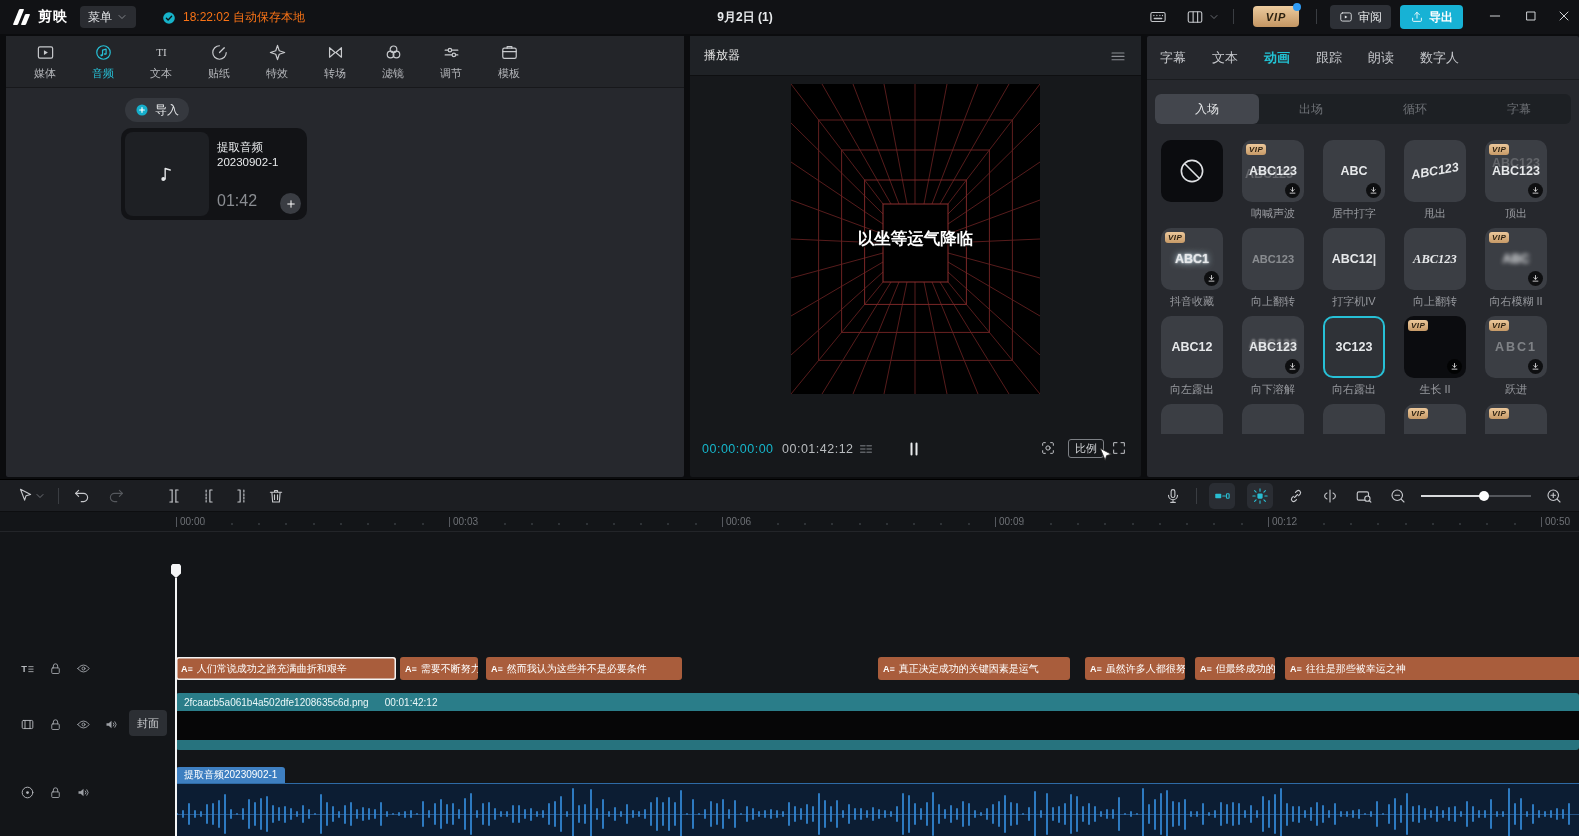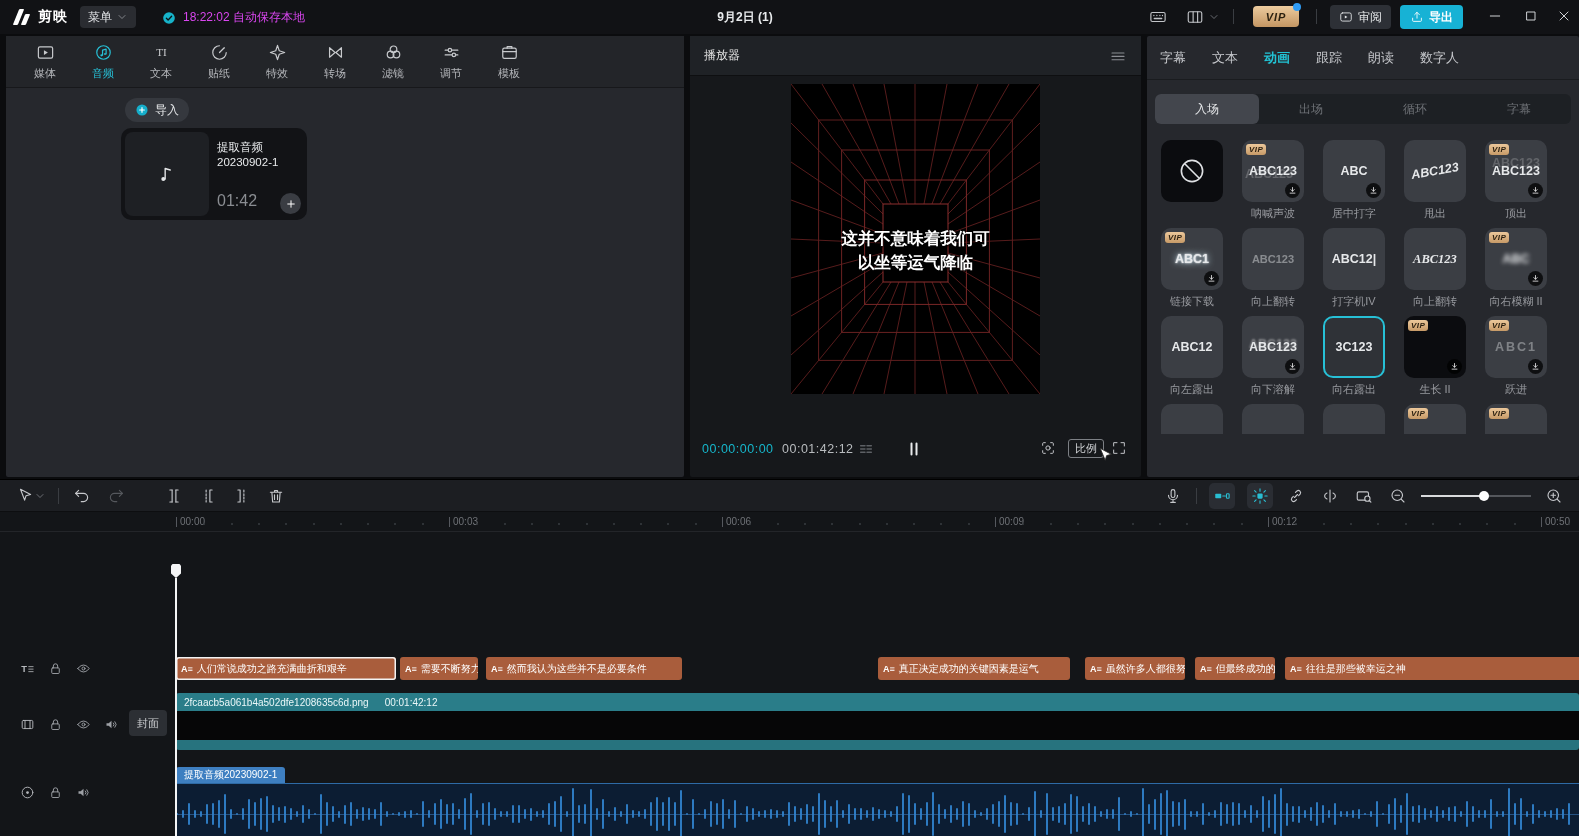--- a/index.html
+++ b/index.html
@@ -10,21 +10,21 @@
   .s12{width:12px;height:12px}.s14{width:14px;height:14px}.s18{width:18px;height:18px}.s20{width:20px;height:20px}.s22{width:22px;height:22px}
 
   
   .titlebar{position:absolute;left:0;top:0;width:1579px;height:34px;background:#111215;display:flex;align-items:center;z-index:20}
   .logo-mark{position:absolute;left:13px;top:8px;width:18px;height:18px}
   .logo-mark i{position:absolute;background:#fff;width:5px;height:16px;border-radius:1px;transform:skewX(-22deg)}
   .logo-mark i:first-child{left:3px;top:1px}.logo-mark i:last-child{left:10px;top:1px;height:11px;margin-top:5px}
   .logo-text{position:absolute;left:38px;top:8px;font-size:14px;font-weight:bold;color:#fff;letter-spacing:1px}
   .menu-btn{position:absolute;left:80px;top:6px;height:22px;padding:0 8px;background:#2a2c31;border-radius:4px;display:flex;align-items:center;gap:4px;font-size:12px;color:#e3e5e8}
   .menu-btn .i{color:#9da0a5}
-  .autosave{position:absolute;left:162px;top:9px;display:flex;align-items:center;gap:7px;font-size:12px;color:#d946ef}
+  .autosave{position:absolute;left:162px;top:9px;display:flex;align-items:center;gap:7px;font-size:12px;color:#f97316}
   .proj-title{position:absolute;left:660px;top:9px;width:170px;text-align:center;font-size:12px;font-weight:bold;color:#e8eaec}
   .tb-ic{position:absolute;top:8px;color:#c3c5c9}
   .vip-badge{position:absolute;left:1253px;top:6px;width:46px;height:21px;border-radius:4px;background:linear-gradient(180deg,#eccb9e,#c49663);display:flex;align-items:center;justify-content:center;font-size:11px;font-weight:bold;font-style:italic;color:#2c2110;letter-spacing:1px}
   .vip-dot{position:absolute;right:-2px;top:-3px;width:8px;height:8px;border-radius:50%;background:#2f9bf4}
   .tb-divider{position:absolute;top:9px;width:1px;height:15px;background:#3a3d42}
   .review-btn{position:absolute;left:1330px;top:5px;height:24px;padding:0 9px;background:#2d3036;border-radius:4px;display:flex;align-items:center;gap:5px;font-size:12px;color:#e6e8ea}
   .export-btn{position:absolute;left:1400px;top:5px;height:24px;padding:0 10px;background:#17b2d5;border-radius:4px;display:flex;align-items:center;gap:5px;font-size:12px;font-weight:bold;color:#fff}
   .win-btn{position:absolute;top:8px;color:#cfd1d4}
 
   
@@ -362,21 +362,20 @@
         <path d="M31 310L100 198M62 310L108 198M93 310L116 198M124 310L124 198M156 310L133 198M187 310L141 198M218 310L149 198"></path>
         <path d="M0 39L92 130M0 78L92 140M0 116L92 150M0 155L92 159M0 194L92 169M0 232L92 178M0 271L92 188"></path>
         <path d="M249 39L157 130M249 78L157 140M249 116L157 150M249 155L157 159M249 194L157 169M249 232L157 178M249 271L157 188"></path>
       </g>
       <rect x="27.6" y="36" width="193.8" height="240.4" stroke="#5f1f1f" fill="none"></rect>
       <rect x="50.6" y="66" width="147.8" height="182.4" stroke="#6b2222" fill="none"></rect>
       <rect x="73.6" y="96" width="101.8" height="124.4" stroke="#7a2727" fill="none"></rect>
       <rect x="92" y="120" width="65" height="78" stroke="#8d2e2e" fill="none"></rect>
     </svg>
     <div class="subtitle">
-      <div>这并不意味着我们可</div>
       <div>以坐等运气降临</div>
     </div>
   </div>
   <div class="pctrl">
     <span class="time-cur">00:00:00:00</span>
     <span class="time-total">00:01:42:12</span>
     <span class="i s16 frames-ic">
         <svg viewBox="0 0 24 24" fill="none" stroke="currentColor" stroke-width="1.5" stroke-linecap="round" stroke-linejoin="round">
           <path d="M4 7h6.5M13.5 7H20M4 12h6.5M13.5 12H20M4 17h6.5M13.5 17H20" stroke-width="2.2"></path>
         </svg>
@@ -484,21 +483,21 @@
           <span class="pv">ABC1</span>
           <span class="dl">
             <span class="i">
               <svg viewBox="0 0 24 24" fill="none" stroke="currentColor" stroke-width="1.5" stroke-linecap="round" stroke-linejoin="round">
                 <path d="M12 4v10M7.5 9.5l4.5 4.5 4.5-4.5" stroke-width="2"></path>
                 <path d="M5.5 19h13" stroke-width="2"></path>
               </svg>
             </span>
           </span>
         </div>
-        <div class="tlabel">链接下载</div>
+        <div class="tlabel">抖音收藏</div>
       </div>
       <div class="cell">
         <div class="tile v-dim">
           <span class="pv">ABC123</span>
         </div>
         <div class="tlabel">向上翻转</div>
       </div>
       <div class="cell">
         <div class="tile">
           <span class="pv">ABC12|</span>

